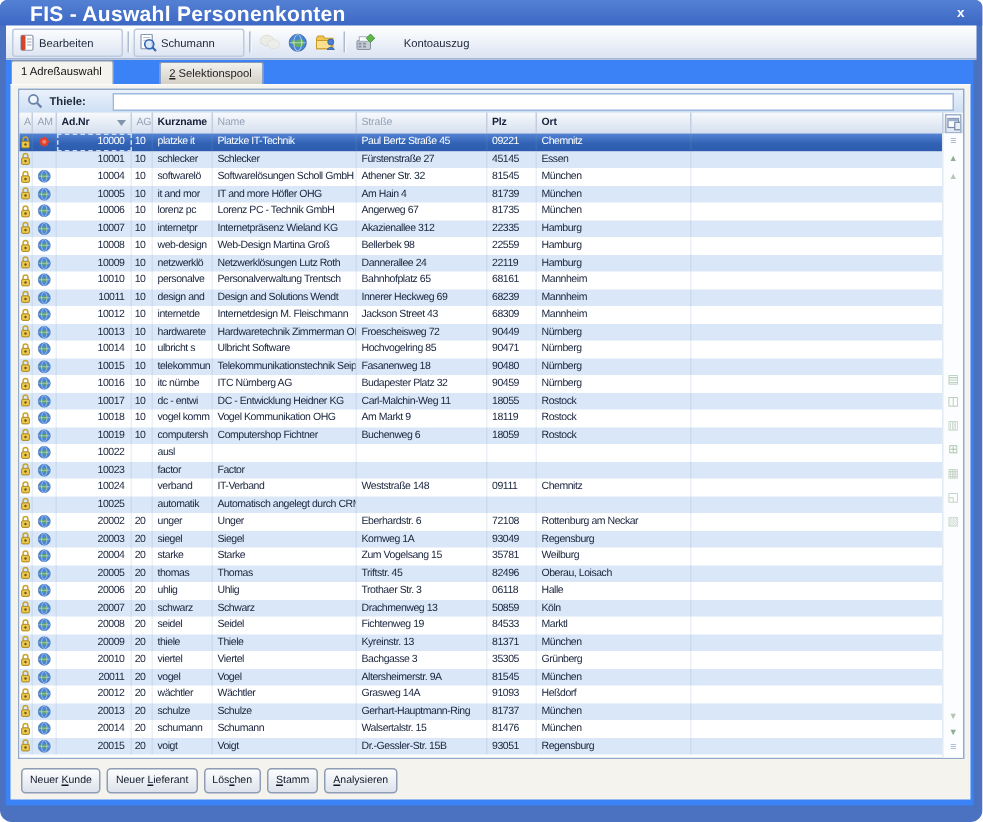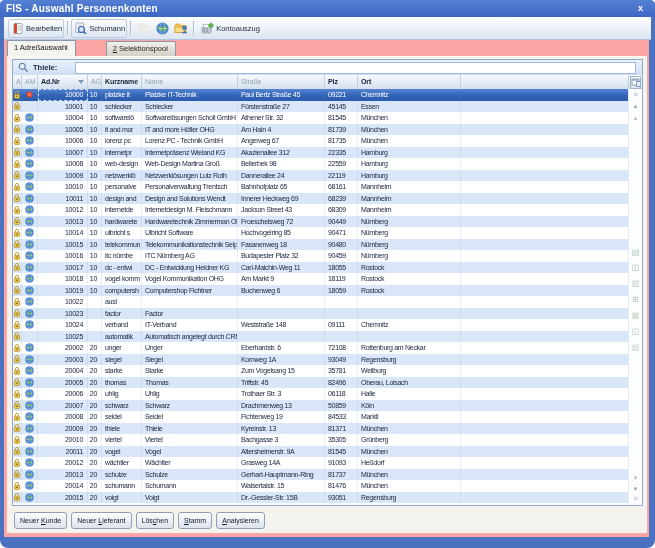--- a/index.html
+++ b/index.html
@@ -1,26 +1,26 @@
 <!DOCTYPE html>
 <html><head>
 <meta charset="utf-8">
 <style>
   html,body{margin:0;padding:0;background:#ffffff;}
   body{width:655px;height:548px;position:relative;font-family:"Liberation Sans",sans-serif;overflow:hidden;}
   .window{position:absolute;inset:0;background:#4a72c0;border-radius:5px 5px 8px 8px;}
   .titlebar{position:absolute;left:0;top:0;right:0;height:17px;background:linear-gradient(#5480d4,#3c68c4);border-radius:5px 5px 0 0;display:flex;align-items:center;color:#fff;}
-  .title-text{font-size:10px;font-weight:bold;padding-left:6px;letter-spacing:.2px;}
+  .title-text{font-size:14px;font-weight:bold;padding-left:20px;letter-spacing:.2px;}
   .close-btn{position:absolute;right:12px;top:3px;font-size:9px;font-weight:bold;color:#fff;cursor:default;}
   .toolbar{position:absolute;left:4px;right:4px;top:17px;height:22px;background:linear-gradient(#ffffff,#dbe4f2);border-bottom:1px solid #b7c3d8;display:flex;align-items:center;padding-left:4px;}
-  .tb-btn{display:flex;align-items:center;gap:2px;border:1px solid #becbdf;border-radius:2px;padding:1px 1px 1px 2px;height:15px;font-size:7.5px;color:#1c2538;}
-  .tb-flat{display:flex;align-items:center;gap:2px;padding:1px 3px;height:15px;font-size:7.5px;color:#1c2538;}
+  .tb-btn{display:flex;align-items:center;gap:2px;border:1px solid #becbdf;border-radius:2px;padding:1px 19px 1px 2px;height:15px;font-size:7.5px;color:#1c2538;}
+  .tb-flat{display:flex;align-items:center;gap:19px;padding:1px 3px;height:15px;font-size:7.5px;color:#1c2538;}
   .tb-ico{display:flex;align-items:center;padding:0 2.5px;}
   .tb-sep{width:1px;height:14px;background:#aebccf;margin:0 3px;box-shadow:1px 0 0 #f4f7fb;}
-  .client{position:absolute;left:4px;right:6px;top:40px;bottom:11px;background:#fca5a5;}
+  .client{position:absolute;left:4px;right:6px;top:40px;bottom:11px;background:#3b82f6;}
   .tabs{position:absolute;left:3px;top:0;height:16px;display:flex;align-items:flex-end;}
   .tab{font-size:7.5px;padding:2px 7px 2px 6px;margin-right:1px;border:1px solid #8697b2;border-bottom:none;border-radius:2px 2px 0 0;}
   .tab.active{background:#f4f3ee;color:#111;height:11px;position:relative;z-index:2;}
   .tab.inactive{background:linear-gradient(#f2f1ec,#d4d0c6);color:#222;height:10px;margin-left:29px;}
   .page{position:absolute;left:3px;right:2px;top:16px;bottom:4px;background:#f4f3ee;border-top:1px solid #fbfaf7;}
   .gridbox{position:absolute;left:5px;top:2px;width:629px;height:445px;border:1px solid #92aac8;background:#fff;}
   .filterbar{position:absolute;left:0;right:0;top:0;height:15px;background:linear-gradient(#eaf1fb,#cddff4);border-bottom:1px solid #aac0dc;display:flex;align-items:center;}
   .filter-label{font-size:7.5px;font-weight:bold;color:#1c2538;margin-left:4px;}
   .filter-input{position:absolute;left:62px;right:6px;top:1.5px;height:10px;background:#fff;border:1px solid #9db9dd;font-size:7.5px;padding:0 2px;font-family:"Liberation Sans",sans-serif;}
   .thead{position:absolute;left:0;right:0;top:15px;height:14px;background:linear-gradient(#f8fafd,#d4dfee);border-bottom:1px solid #aebfd6;display:grid;grid-template-columns:9px 16px 50px 14px 40px 96px 87px 33px 103px 1fr 13px;}

